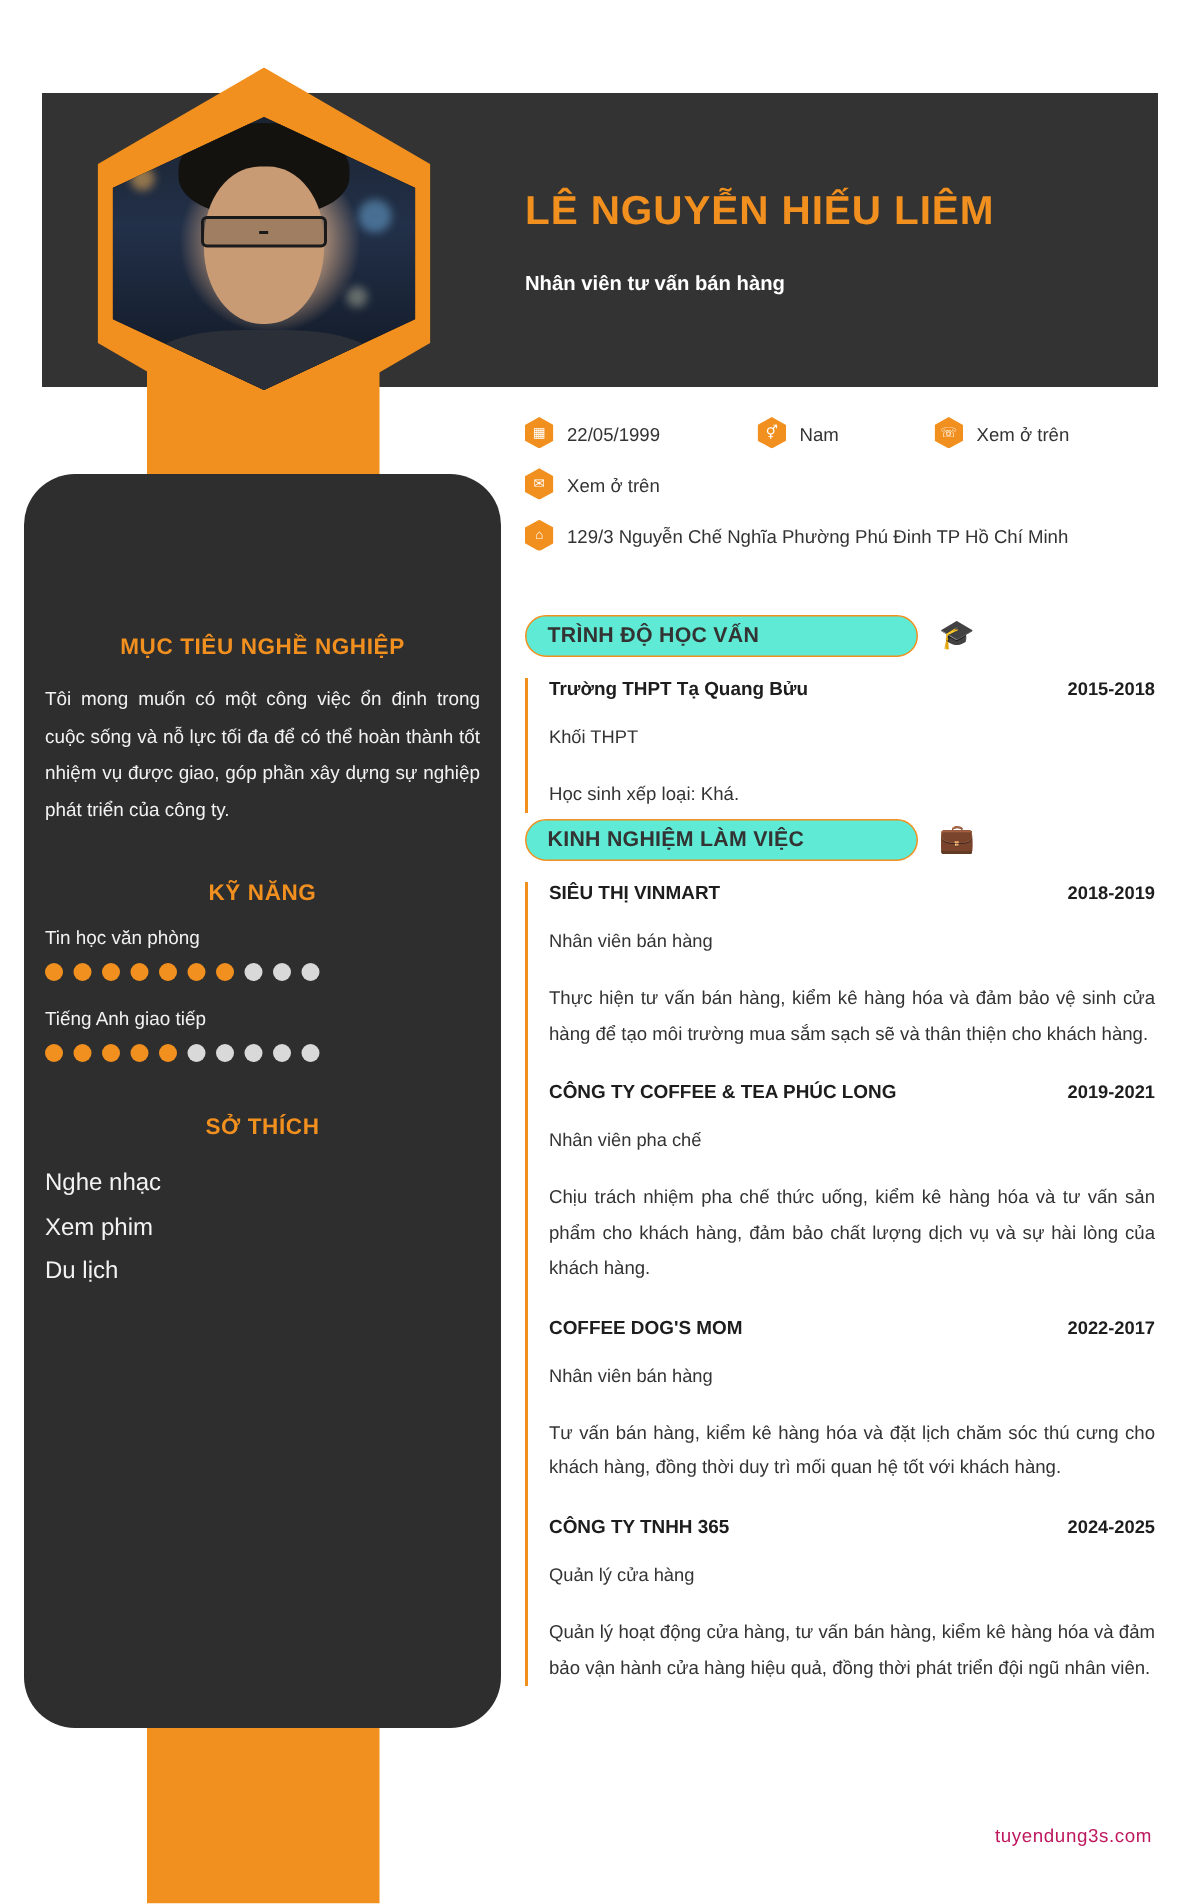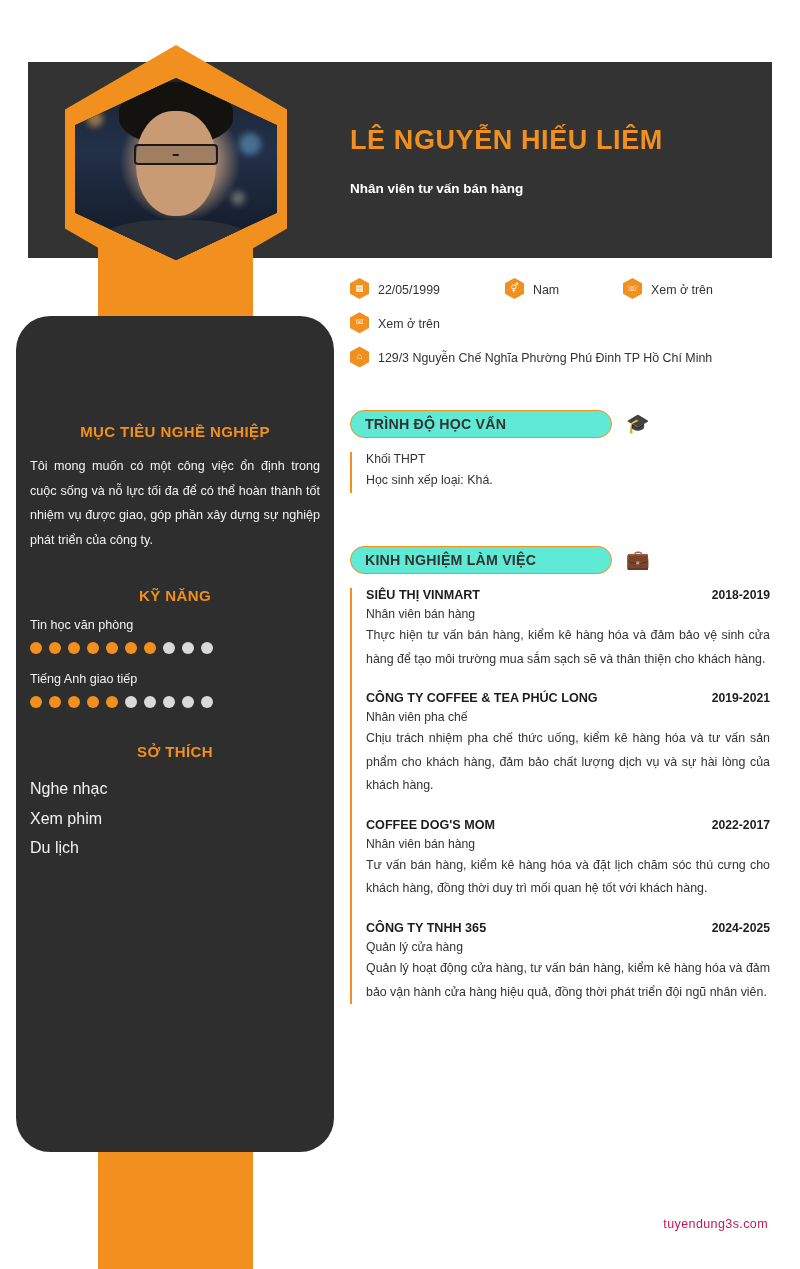--- a/index.html
+++ b/index.html
@@ -208,22 +208,22 @@
     position: relative;
     margin-top: 14px;
     padding-left: 14px;
     border-left: 2px solid #f2901f;
   }
   .entry { margin-bottom: 20px; }
   .entry:last-child { margin-bottom: 0; }
   .erow { display: flex; justify-content: space-between; align-items: baseline; }
   .etitle { font-size: 12.6px; font-weight: bold; color: #1d1d1d; }
   .edate { font-size: 12.2px; font-weight: bold; color: #1d1d1d; }
-  .esub { font-size: 12.2px; color: #333333; margin-top: 5px; }
-  .edesc { font-size: 12.4px; color: #333333; line-height: 1.9; margin-top: 3px; text-align: justify; }
+  .esub { font-size: 12.2px; color: #333333; margin-top: 18px; }
+  .edesc { font-size: 12.4px; color: #333333; line-height: 1.9; margin-top: 20px; text-align: justify; }
 
   
   .watermark {
     position: absolute;
     right: 32px; bottom: 38px;
     font-size: 12.5px;
     color: #be185d;
     letter-spacing: .4px;
   }
 </style>
@@ -333,20 +333,24 @@
     </div>
   </div>
 
   <div class="section" style="top:410px">
     <div class="sec-head">
       <span>TRÌNH ĐỘ HỌC VẤN</span>
     </div>
     <div class="sec-icon">🎓</div>
     <div class="sec-body">
       <div class="entry">
+        <div class="erow">
+          <div class="etitle">Trường THPT Tạ Quang Bửu</div>
+          <div class="edate">2015-2018</div>
+        </div>
         <div class="esub">Khối THPT</div>
         <div class="edesc">Học sinh xếp loại: Khá.</div>
       </div>
     </div>
   </div>
 
   <div class="section" style="top:546px">
     <div class="sec-head">
       <span>KINH NGHIỆM LÀM VIỆC</span>
     </div>

